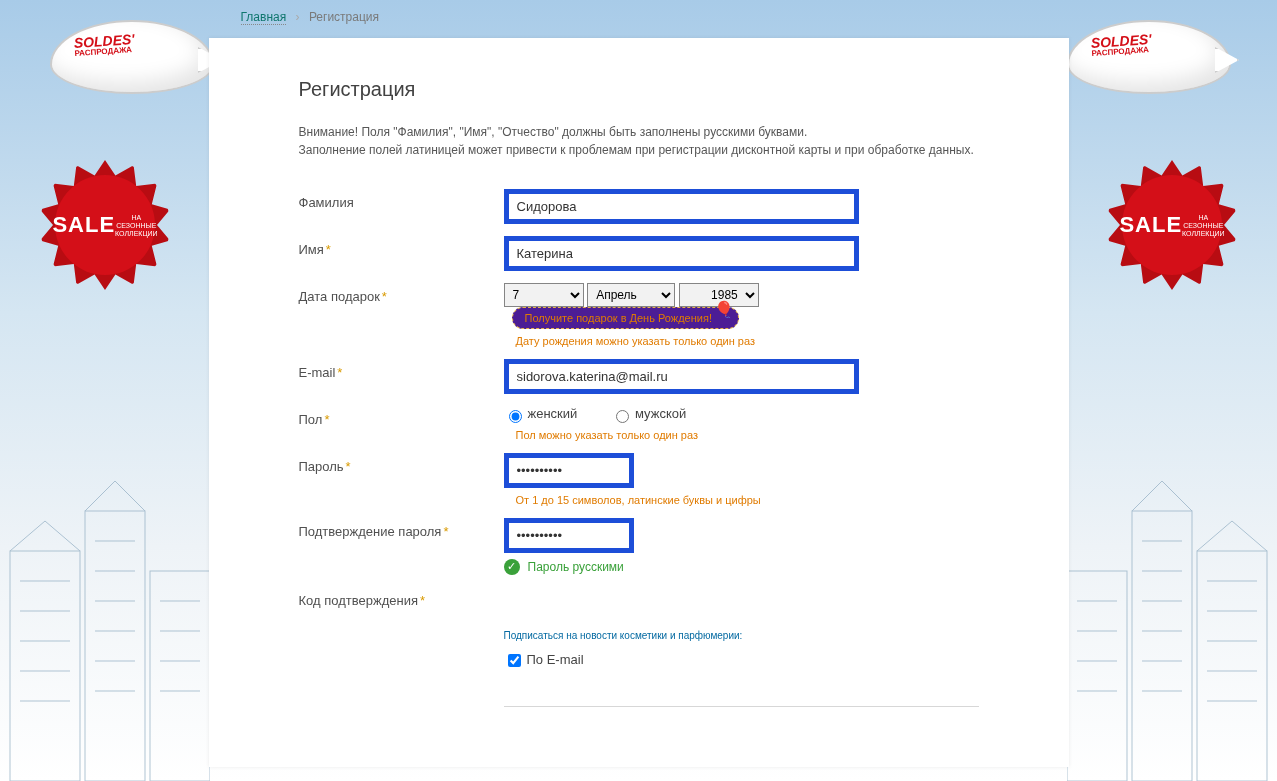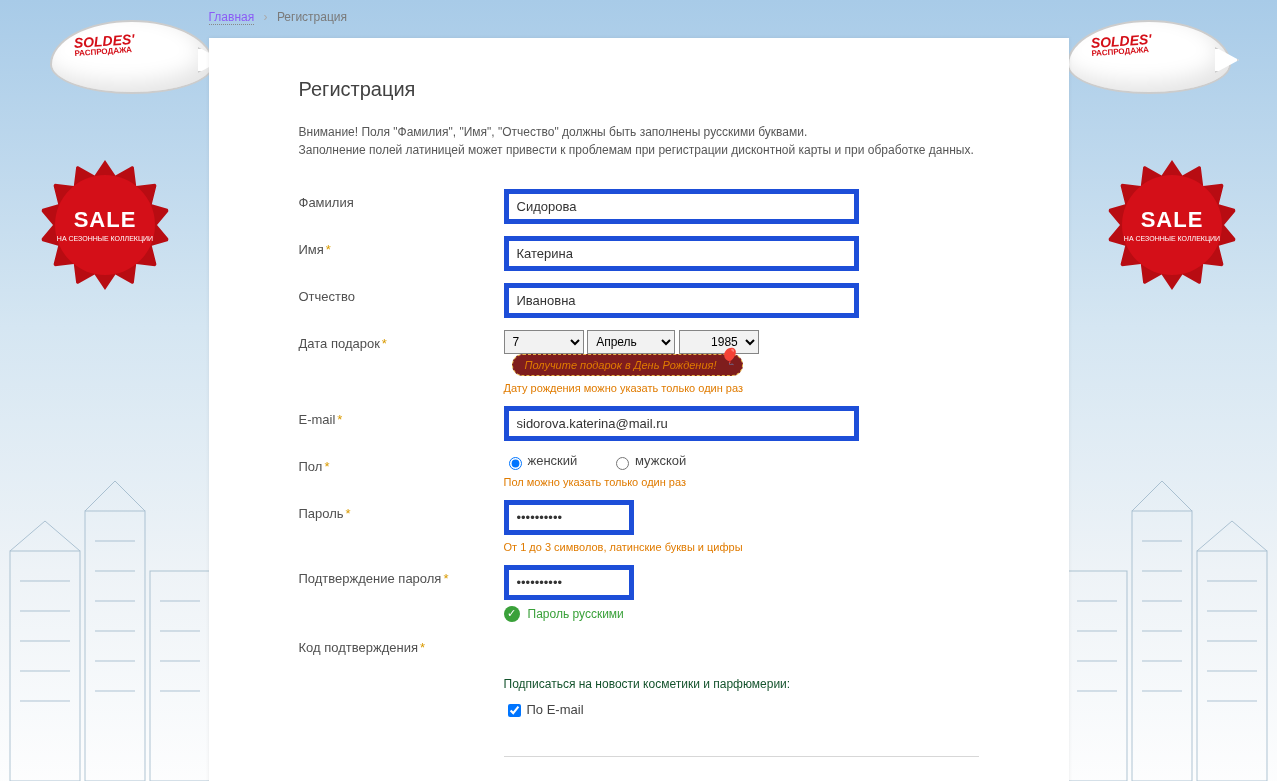--- a/index.html
+++ b/index.html
@@ -8,56 +8,56 @@
 .side-decor{position:absolute;top:0;width:210px;height:781px;pointer-events:none;}
 .side-decor.left{left:0;}
 .side-decor.right{right:0;}
 .blimp{position:absolute;top:20px;left:50px;width:160px;height:70px;background:#fff;border-radius:50% 50% 50% 50%/60% 60% 40% 40%;border:2px solid #ccc;box-shadow:inset -10px -10px 20px rgba(0,0,0,.1);}
 .blimp::after{content:"";position:absolute;right:-10px;top:25px;width:22px;height:22px;background:#fff;border:2px solid #ccc;border-left:none;clip-path:polygon(0 0,100% 50%,0 100%);}
 .blimp .btxt{position:absolute;top:12px;left:22px;font-weight:bold;font-style:italic;font-size:14px;color:#d40f18;transform:rotate(-4deg);line-height:1;}
 .blimp .btxt small{display:block;font-size:8px;color:#d40f18;font-style:normal;}
 .side-decor.right .blimp{left:0;}
 .sale-badge{position:absolute;top:160px;left:50%;transform:translateX(-50%);width:130px;height:130px;}
 .sale-badge .burst{width:130px;height:130px;background:#b80c12;border-radius:50%;display:flex;align-items:center;justify-content:center;clip-path:polygon(50% 0%,58% 12%,72% 4%,74% 20%,90% 18%,86% 34%,100% 38%,90% 50%,100% 62%,86% 66%,90% 82%,74% 80%,72% 96%,58% 88%,50% 100%,42% 88%,28% 96%,26% 80%,10% 82%,14% 66%,0% 62%,10% 50%,0% 38%,14% 34%,10% 18%,26% 20%,28% 4%,42% 12%);} 
-.sale-badge .inner{background:#d40f18;border-radius:50%;width:100px;height:100px;display:flex;flex-direction:column;align-items:center;justify-content:center;color:#fff;}
+.sale-badge .inner{background:#d40f18;border-radius:50%;width:100px;height:100px;display:flex;flex-direction:row;align-items:center;justify-content:center;color:#fff;}
 .sale-badge .inner .sale{font-weight:900;font-size:22px;letter-spacing:1px;}
 .sale-badge .inner .sub{font-size:7px;text-align:center;line-height:1.1;margin-top:2px;}
 .buildings{position:absolute;bottom:0;left:0;right:0;height:380px;}
 .buildings svg{width:100%;height:100%;}
 
 .content-wrap{width:860px;margin:0 auto;position:relative;z-index:5;}
 .breadcrumb{padding:10px 0 14px 0;font-size:12px;color:#7a7a7a;}
-.breadcrumb a{color:#8b5cf6;text-decoration:none;border-bottom:1px dotted #888;}
+.breadcrumb a{color:#0f766e;text-decoration:none;border-bottom:1px dotted #888;margin-left:32px;}
 .breadcrumb .sep{margin:0 6px;color:#aaa;}
 .card{background:#fff;padding:40px 90px 30px 90px;box-shadow:0 0 4px rgba(0,0,0,.08);}
 h1.page-title{font-size:20px;font-weight:normal;color:#424242;margin:0 0 22px 0;}
 .warn{font-size:12px;color:#575757;margin-bottom:30px;line-height:1.5;}
 .row{display:flex;align-items:flex-start;margin-bottom:12px;}
 .row .lbl{width:205px;padding-top:6px;color:#505050;font-size:13px;}
 .row .lbl .ast{color:#d99a00;margin-left:2px;}
 .row .fld{flex:1;}
 input[type=text],input[type=password]{border:5px solid #1d4ed8;padding:5px 8px;font-size:13px;color:#333;box-sizing:border-box;}
 .w355{width:355px;}
 .w130{width:130px;}
 .selects select{border:1px solid #858585;padding:3px 4px;font-size:12px;background:#f2f2f2;height:24px;}
 .selects select.day{width:80px;}
 .selects select.month{width:88px;}
 .selects select.year{width:80px;text-align:right;}
-.hint{font-size:11px;color:#e07b00;margin-top:6px;}
-.gift-bubble{display:inline-block;margin-left:8px;border:1px dashed #e5b44a;border-radius:12px;padding:4px 26px 4px 12px;color:#e07b00;font-size:11px;background:#7f1d1d;position:relative;vertical-align:middle;font-style:italic;}
+.hint{font-size:11px;color:#e07b00;margin-top:6px;margin-left:12px;}
+.gift-bubble{display:inline-block;margin-left:8px;border:1px dashed #e5b44a;border-radius:12px;padding:4px 26px 4px 12px;color:#e07b00;font-size:11px;background:#4c1d95;position:relative;vertical-align:middle;}
 .gift-bubble .balloons{position:absolute;right:4px;top:-8px;font-size:16px;}
 .radio-group label{margin-right:30px;font-size:13px;color:#444;}
 .radio-group input{margin-right:6px;vertical-align:middle;}
 .match{color:#3aa13a;font-size:12px;margin-top:6px;display:flex;align-items:center;}
 .match .tick{display:inline-flex;width:16px;height:16px;border-radius:50%;background:#3aa13a;color:#fff;align-items:center;justify-content:center;font-size:11px;margin-right:8px;}
 .captcha{width:116px;height:44px;background:#111;border:1px solid #000;display:flex;align-items:center;justify-content:center;overflow:hidden;position:relative;}
 .captcha .digits{color:#fff;font-weight:900;font-size:20px;font-style:italic;letter-spacing:1px;text-shadow:1px 1px #555,-1px 0 #333;transform:scaleX(1.1);}
 .captcha::before,.captcha::after{content:"";position:absolute;inset:0;background:repeating-linear-gradient(100deg,transparent 0 2px,rgba(255,255,255,.18) 2px 3px);}
 .captcha::after{background:repeating-linear-gradient(-60deg,transparent 0 3px,rgba(0,0,0,.6) 3px 4px);mix-blend-mode:screen;}
-.newsletter-head{font-size:12px;color:#14532d;margin-bottom:10px;}
+.newsletter-head{font-size:10px;color:#0369a1;margin-bottom:10px;}
 .chk-line{font-size:13px;color:#444;margin-top:4px;}
 .chk-line input{margin-right:6px;vertical-align:middle;}
 hr.sep{border:none;border-top:1px solid #d7d7d7;margin:24px 0 18px;}
 </style>
 </head>
 <body>
 
 <div class="page">
 
   <div class="side-decor left">
@@ -157,24 +157,20 @@
       <div class="row">
         <div class="lbl">Фамилия</div>
         <div class="fld"><input type="text" class="w355" value="Сидорова" style=""></div>
       </div>
 
       <div class="row">
         <div class="lbl"><span>Имя</span><span class="ast">*</span></div>
         <div class="fld"><input type="text" class="w355" value="Катерина" style=""></div>
       </div>
 
-      <div class="row">
-        <div class="lbl">Отчество</div>
-        <div class="fld"><input type="text" class="w355" value="Ивановна" style=""></div>
-      </div>
 
       <div class="row">
         <div class="lbl"><span>Дата подарок</span><span class="ast">*</span></div>
         <div class="fld">
           <span class="selects">
             <select class="day"><option>7</option></select>
             <select class="month"><option>Апрель</option></select>
             <select class="year"><option>1985</option></select>
           </span>
           <span class="gift-bubble">
@@ -197,21 +193,21 @@
             <label><input type="radio" name="g" style=""><span>мужской</span></label>
           </div>
           <div class="hint">Пол можно указать только один раз</div>
         </div>
       </div>
 
       <div class="row">
         <div class="lbl"><span>Пароль</span><span class="ast">*</span></div>
         <div class="fld">
           <input type="password" class="w130" value="••••••••••" style="">
-          <div class="hint">От 1 до 3 символов, латинские буквы и цифры</div>
+          <div class="hint">От 1 до 15 символов, латинские буквы и цифры</div>
         </div>
       </div>
 
       <div class="row">
         <div class="lbl"><span>Подтверждение пароля</span><span class="ast">*</span></div>
         <div class="fld">
           <input type="password" class="w130" value="••••••••••" style="">
           <div class="match">
               <span class="tick">✓</span>
               <span>Пароль русскими</span>

